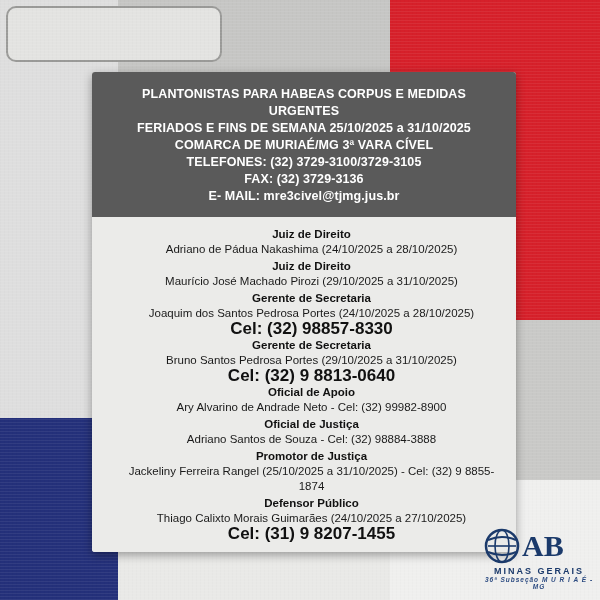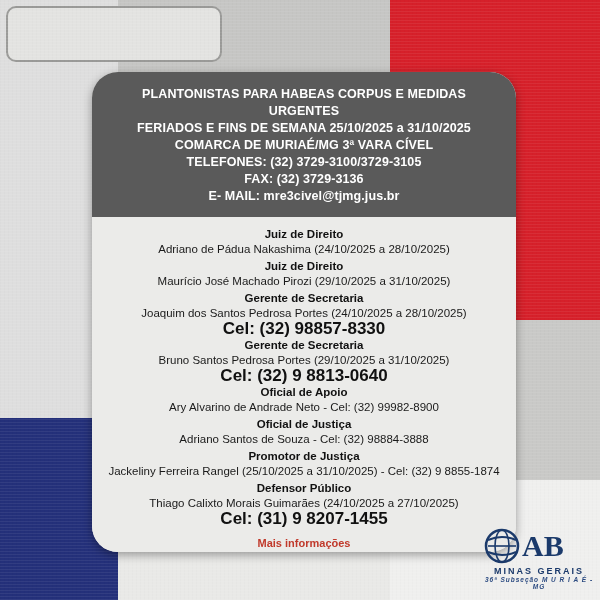--- a/index.html
+++ b/index.html
@@ -78,21 +78,21 @@
     pointer-events: none;
   }
 
   
   .panel {
     position: absolute;
     left: 92px;
     top: 72px;
     width: 424px;
     height: 480px;
-    border-radius: 26px;
+    border-radius: 3px;
     box-shadow: 0 3px 10px rgba(0,0,0,0.35);
     overflow: hidden;
     background: #f2f2f0;
   }
   .panel-header {
     background: #5a5a5a;
     color: #ffffff;
     padding: 14px 14px 12px 14px;
     text-align: center;
   }
@@ -104,20 +104,21 @@
   }
 
   .panel-body {
     background: #ebebe9;
     padding: 10px 12px 8px 12px;
     text-align: center;
     height: 100%;
   }
   .entry {
     margin-bottom: 2px;
+    margin-left: 15px;
   }
   .role {
     font-weight: bold;
     font-size: 11.5px;
     color: #111111;
     line-height: 15px;
   }
   .detail {
     font-size: 11.5px;
     color: #1a1a1a;

